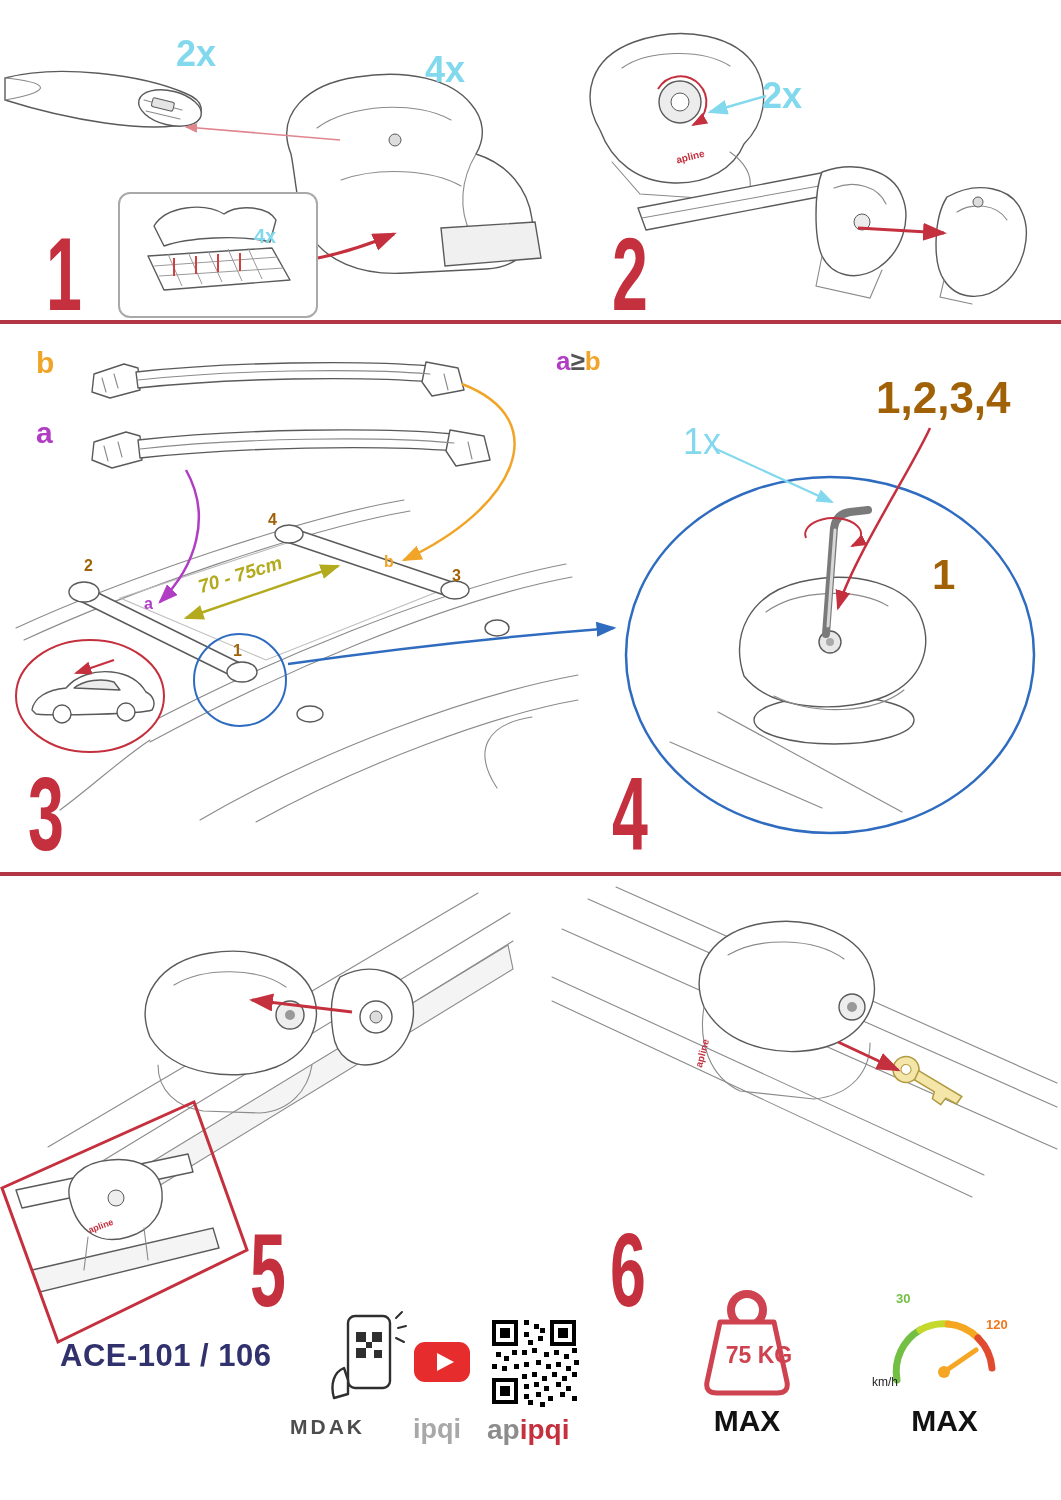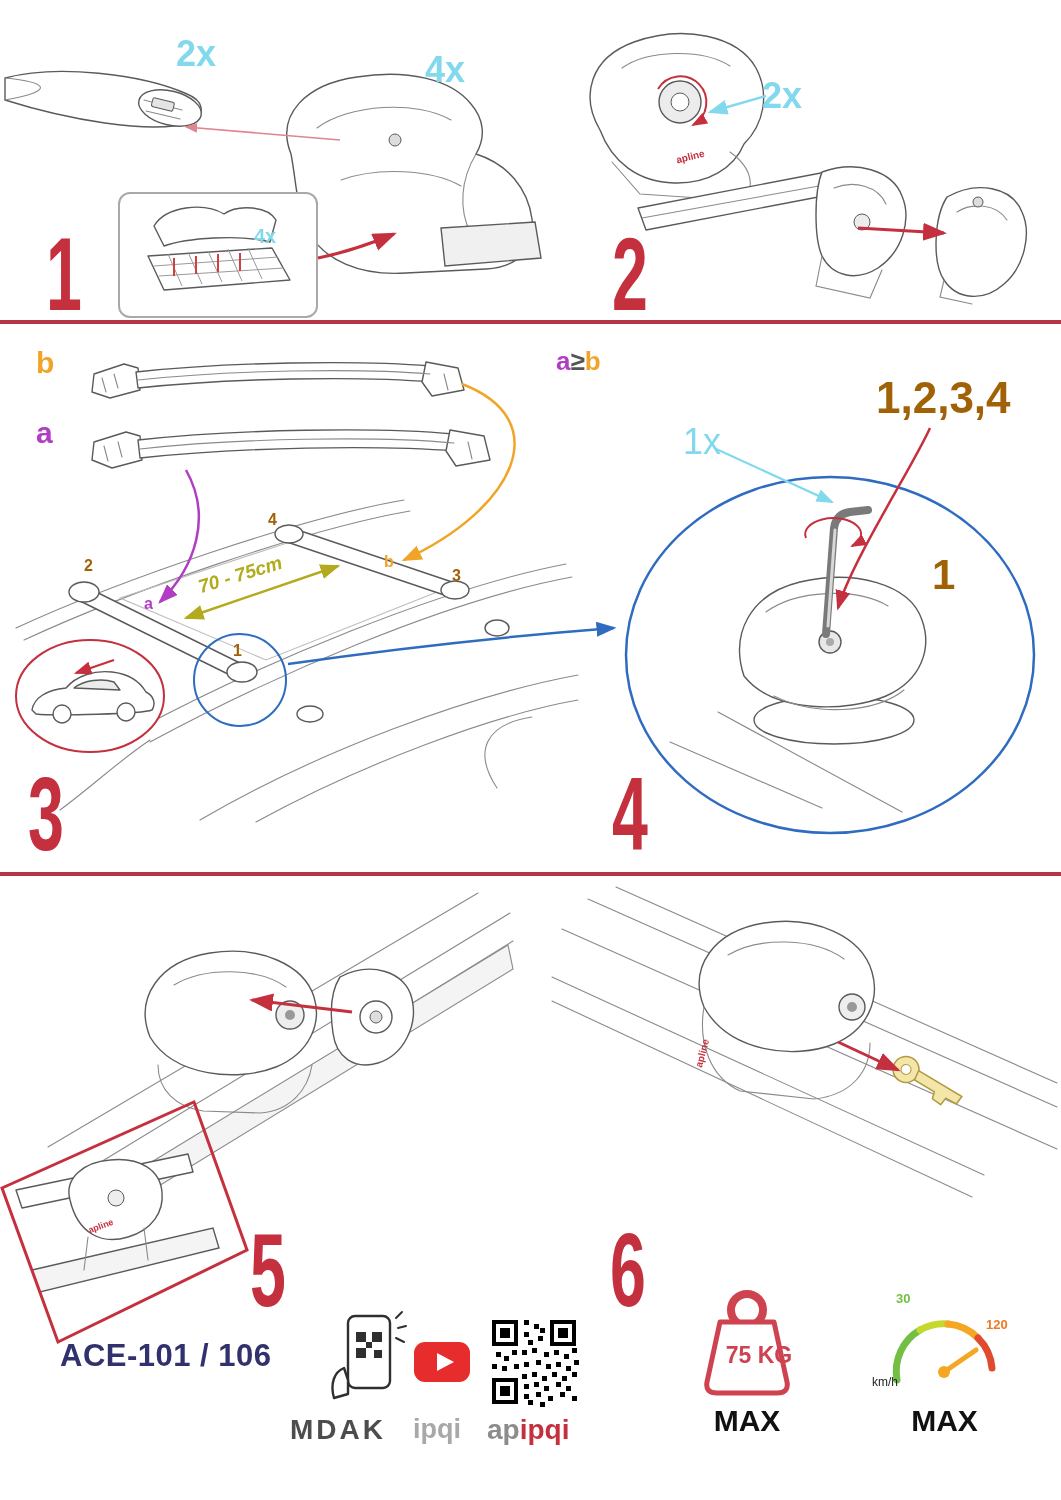--- a/index.html
+++ b/index.html
@@ -316,21 +316,21 @@
   <span class="lbl" style="left:683px;top:424px;color:#82d8ec;font-weight:400;font-size:36px">1x</span>
   <span class="lbl blue" style="left:932px;top:554px;font-weight:700;font-size:42px">1</span>
   <span class="stepnum" style="left:612px;top:762px">4</span>
 
   <span class="lbl" style="left:88px;top:1222px;color:#c5303e;font-weight:700;font-size:9px;transform:rotate(-20deg)">apline</span>
   <span class="stepnum" style="left:250px;top:1218px">5</span>
   <span class="lbl" style="left:694px;top:1066px;color:#c5303e;font-weight:700;font-size:10px;transform:rotate(-75deg);transform-origin:left top">apline</span>
   <span class="stepnum" style="left:610px;top:1218px">6</span>
 
   <span class="lbl" style="left:60px;top:1340px;color:#31316e;font-weight:600;font-size:31px;letter-spacing:.5px">ACE-101 / 106</span>
-  <span class="lbl" style="left:290px;top:1416px;color:#4d4d4d;font-weight:700;font-size:28px;letter-spacing:3px">MDAK</span>
+  <span class="lbl" style="left:290px;top:1416px;color:#4d4d4d;font-weight:700;font-size:21px;letter-spacing:3px">MDAK</span>
   <span class="lbl" style="left:413px;top:1416px;color:#a8a8a8;font-weight:600;font-size:27px">ipqi</span>
   <div class="lbl" style="left:487px;top:1416px;font-weight:700;font-size:28px">
     <span style="color:#8c8c8c">ap</span><span style="color:#c5303e">ipqi</span>
   </div>
   <span class="lbl" style="left:700px;top:1344px;width:118px;text-align:center;color:#cf4250;font-weight:700;font-size:23px">75 KG</span>
   <span class="lbl" style="left:688px;top:1406px;width:118px;text-align:center;color:#111;font-weight:700;font-size:30px">MAX</span>
   <span class="lbl" style="left:896px;top:1292px;color:#72bf44;font-weight:700;font-size:13px">30</span>
   <span class="lbl" style="left:986px;top:1318px;color:#f07820;font-weight:700;font-size:13px">120</span>
   <span class="lbl" style="left:872px;top:1376px;width:145px;text-align:left;color:#222;font-size:12px">km/h</span>
   <span class="lbl" style="left:872px;top:1406px;width:145px;text-align:center;color:#111;font-weight:700;font-size:30px">MAX</span>

